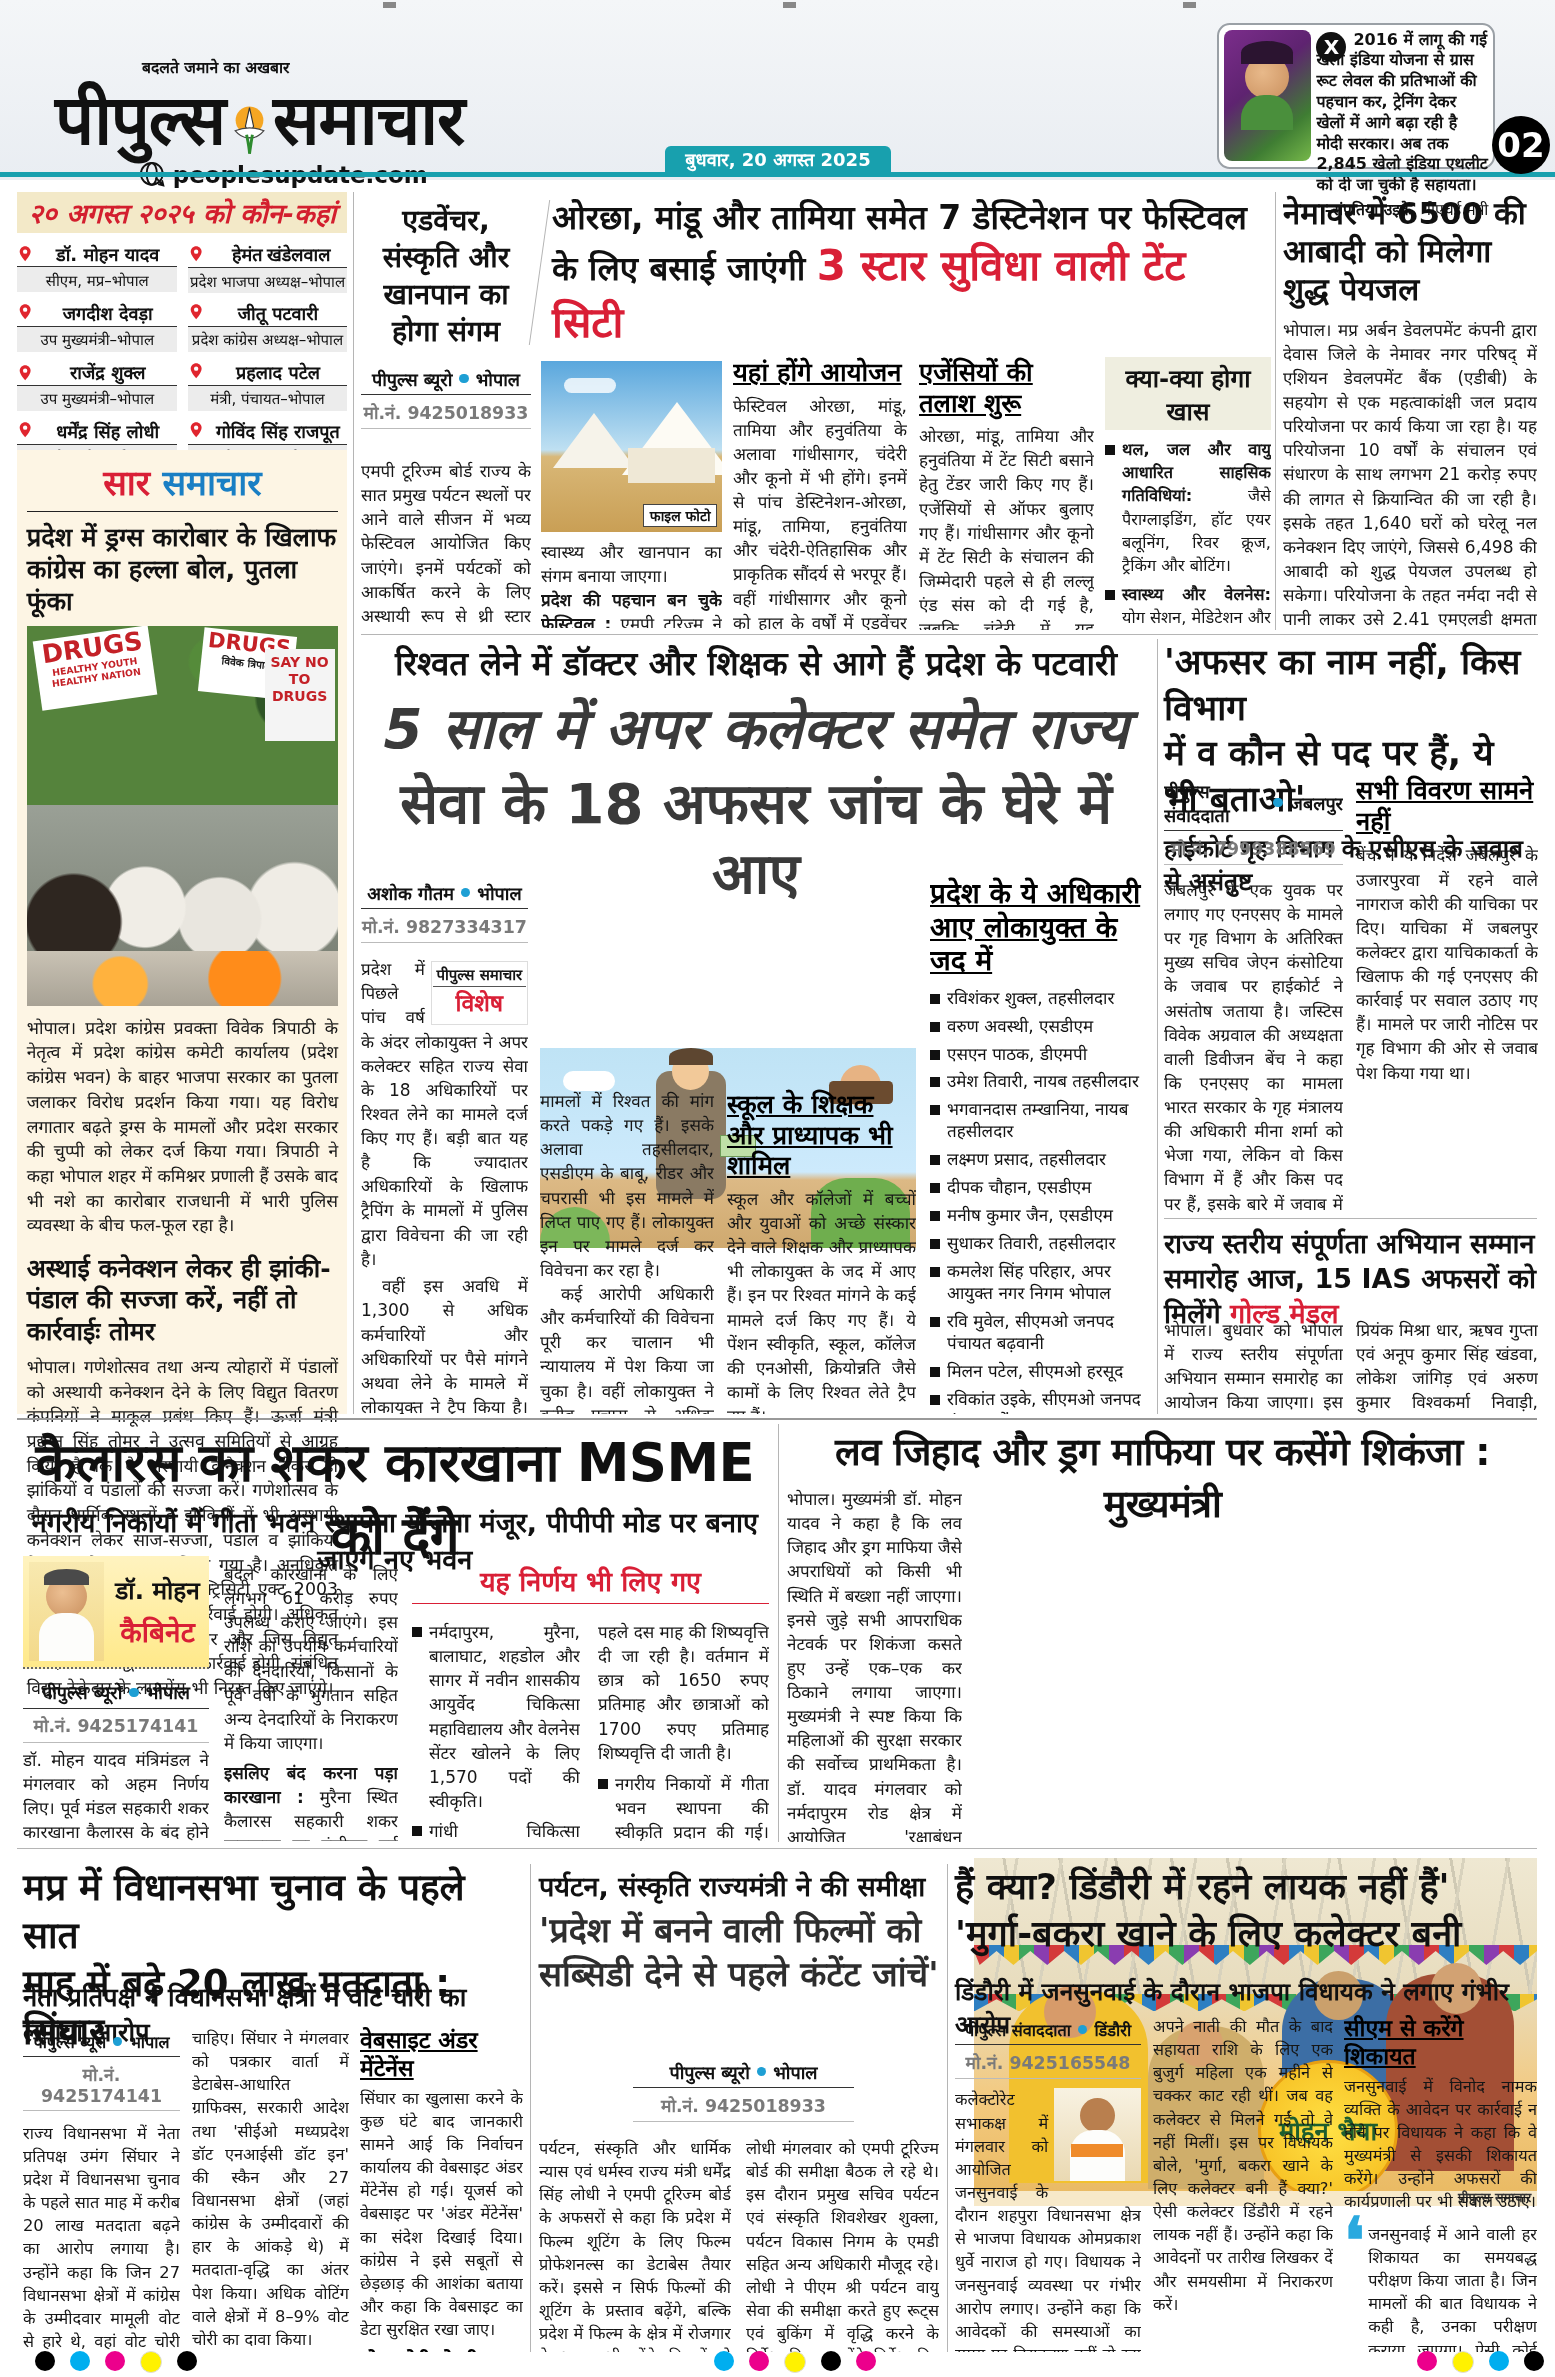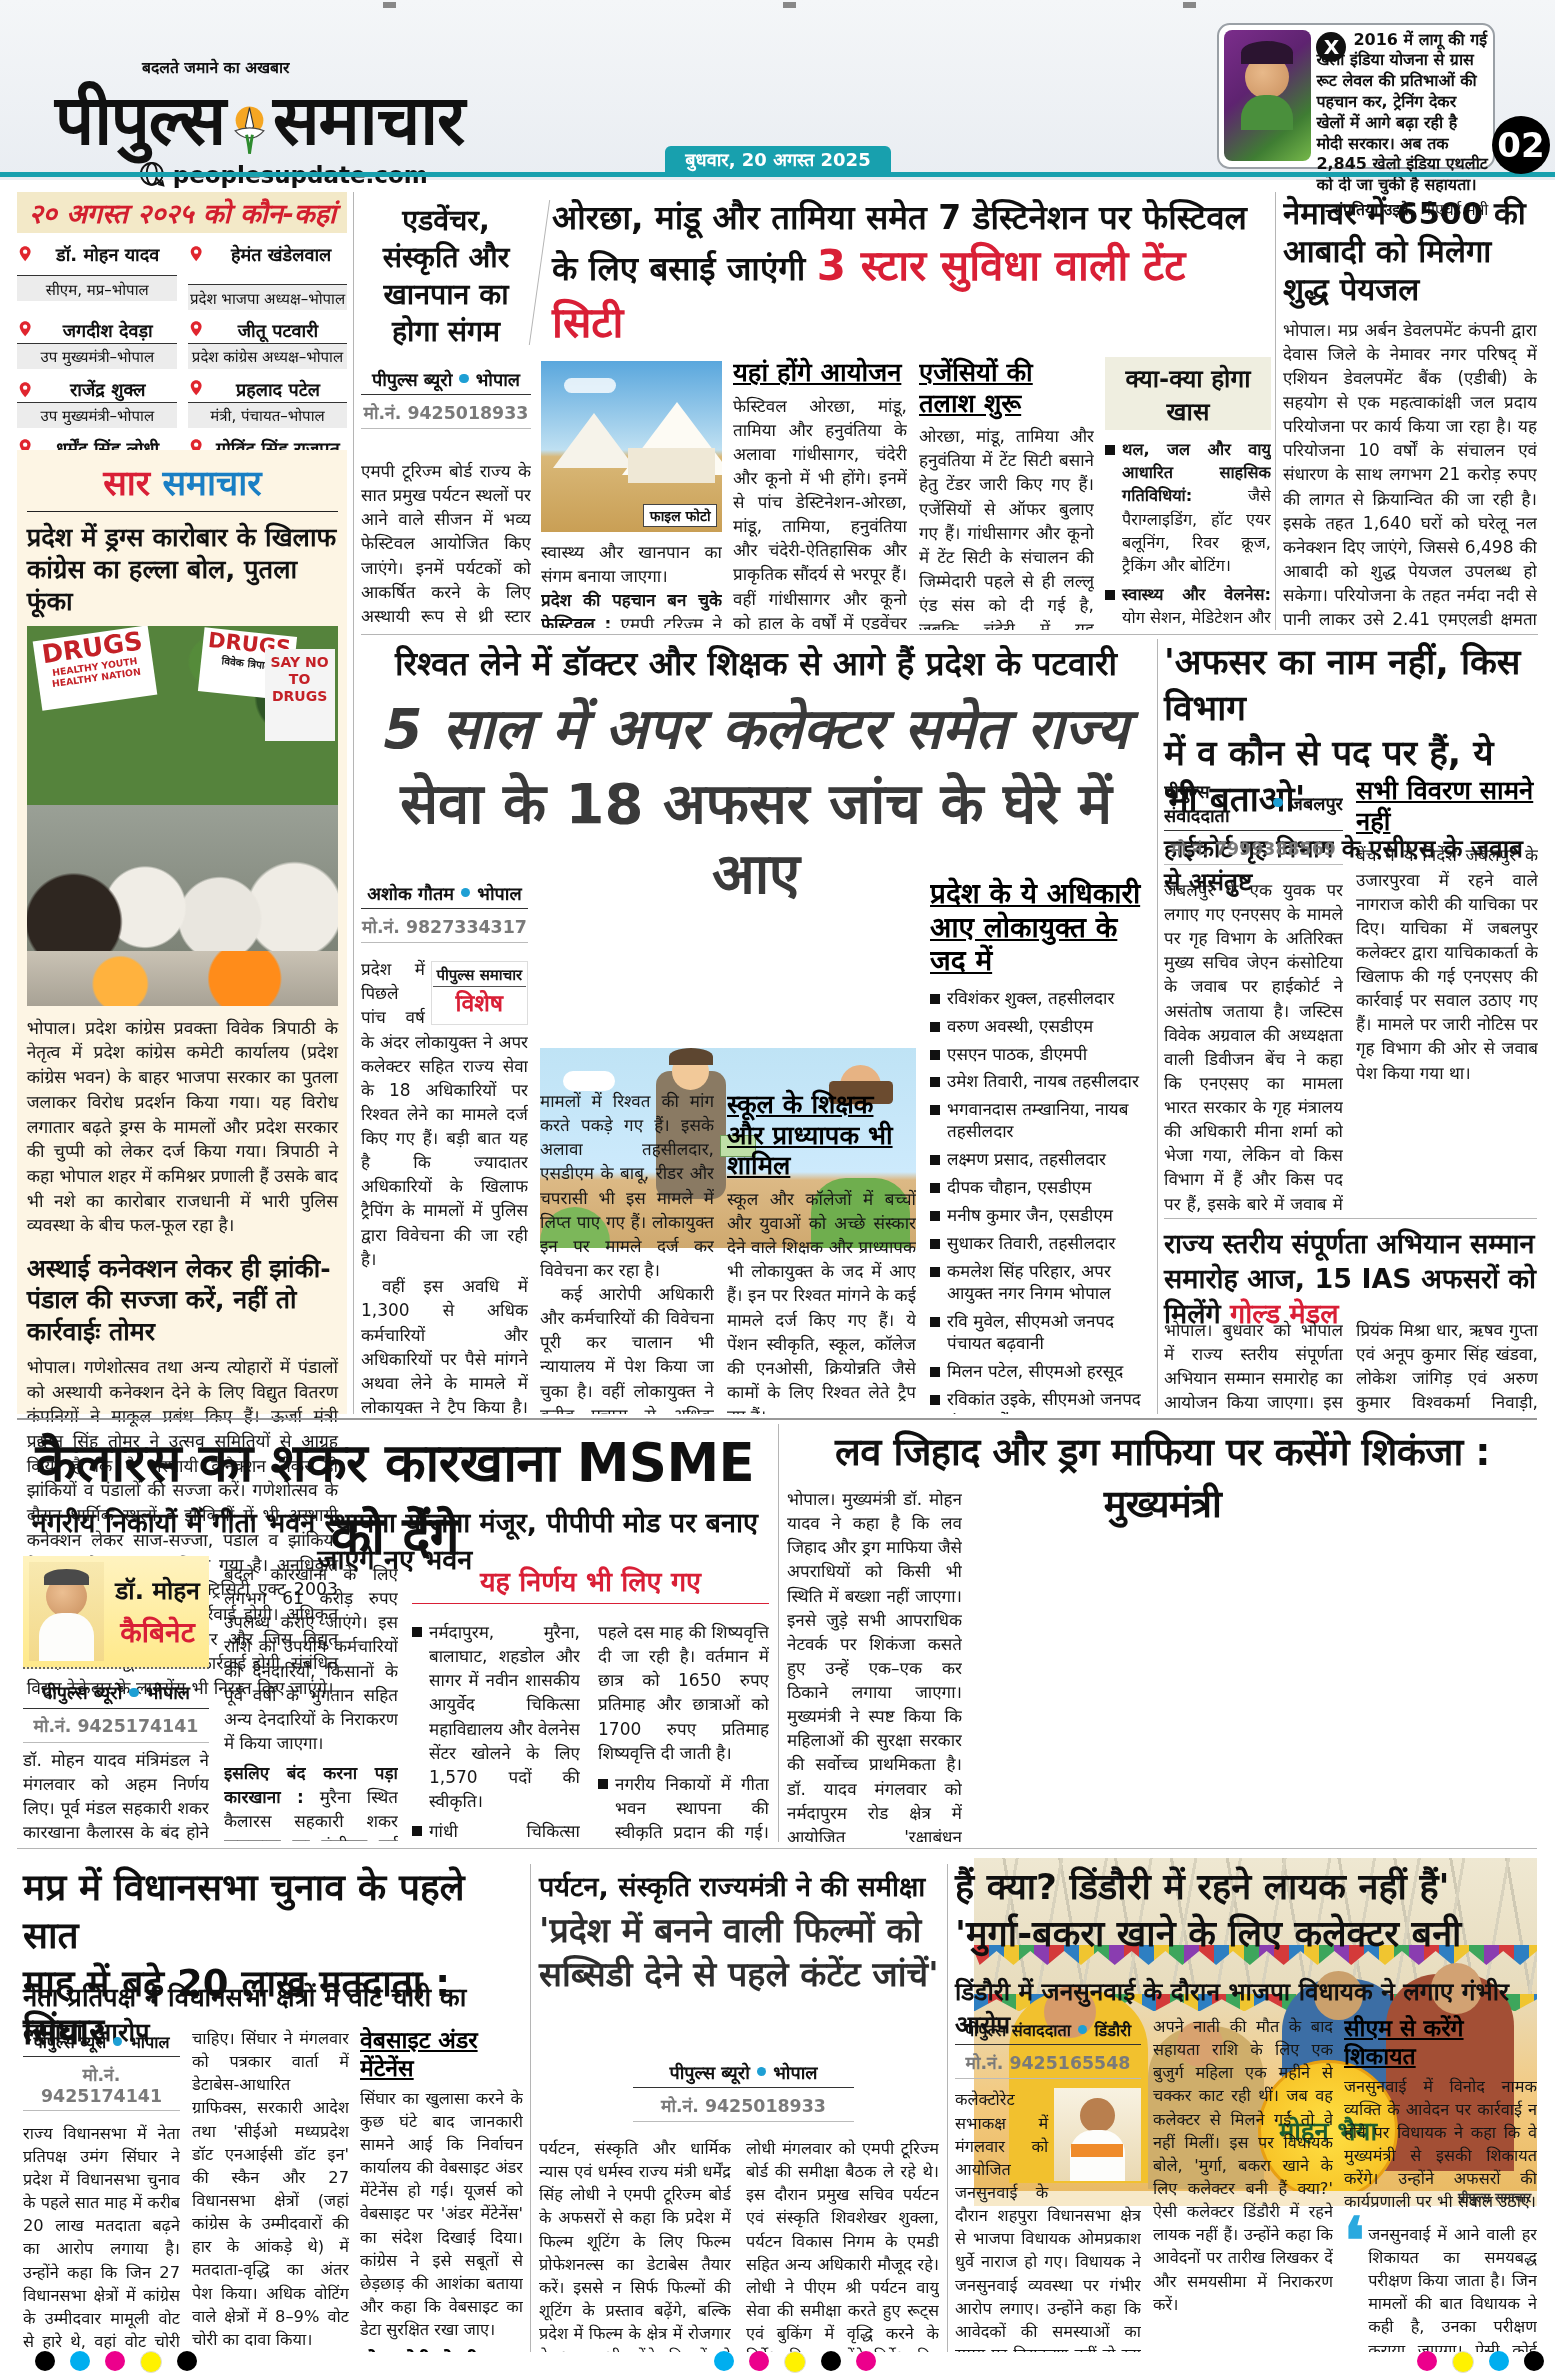--- a/index.html
+++ b/index.html
@@ -68,32 +68,32 @@
     </div>
     <div class="abs" style="left:1492px;top:116px;width:58px;height:58px;border-radius:50%;background:#000;color:#fff;font-size:34px;font-weight:bold;text-align:center;line-height:58px;z-index:5;">02</div>
     <div class="abs tealbar" style="left:0;top:172px;width:1555px;height:5.2px;"></div>
   </div>
 
   <div class="abs" style="left:17.4px;top:192px;width:330px;height:253px;">
     <div style="background:#f3e9c8;color:#d31f2e;font-size:27px;font-weight:bold;font-style:italic;text-align:center;padding:2px 0;">२० अगस्त २०२५ को कौन-कहां</div>
     <div style="display:grid;grid-template-columns:1fr 1fr;column-gap:10.5px;row-gap:8.1px;margin-top:9.3px;">
 
         <div style="border-bottom:0;">
-          <div style="display:flex;align-items:center;gap:4.6px;border-bottom:1.2px solid #333;padding-bottom:9px;">
+          <div style="display:flex;align-items:center;gap:4.6px;border-bottom:1.2px solid #333;padding-bottom:0;">
             <span style="flex:0 0 auto;"><svg viewBox="0 0 24 24" width="16.3" height="17.4">
                 <path d="M12 1C7.6 1 4 4.6 4 9c0 5.5 8 14 8 14s8-8.5 8-14c0-4.4-3.6-8-8-8z" fill="#e0252e"></path>
                 <circle cx="12" cy="9" r="3.2" fill="#fff"></circle>
               </svg></span>
             <span style="font-size:18px;font-weight:bold;flex:1;text-align:center;">डॉ. मोहन यादव</span>
           </div>
           <div style="background:#ececec;font-size:15px;text-align:center;padding:2.3px 0;">सीएम, मप्र–भोपाल</div>
         </div>
 
         <div style="border-bottom:0;">
-          <div style="display:flex;align-items:center;gap:11px;border-bottom:1.2px solid #333;padding-bottom:18px;">
+          <div style="display:flex;align-items:center;gap:11px;border-bottom:1.2px solid #333;padding-bottom:1px;font-family:Liberation Serif, serif;">
             <span style="flex:0 0 auto;"><svg viewBox="0 0 24 24" width="16.3" height="17.4">
                 <path d="M12 1C7.6 1 4 4.6 4 9c0 5.5 8 14 8 14s8-8.5 8-14c0-4.4-3.6-8-8-8z" fill="#e0252e"></path>
                 <circle cx="12" cy="9" r="3.2" fill="#fff"></circle>
               </svg></span>
             <span style="font-size:18px;font-weight:bold;flex:1;text-align:center;">हेमंत खंडेलवाल</span>
           </div>
           <div style="background:#ececec;font-size:15px;text-align:center;padding:2.3px 0;">प्रदेश भाजपा अध्यक्ष–भोपाल</div>
         </div>
 
         <div style="border-bottom:0;">

